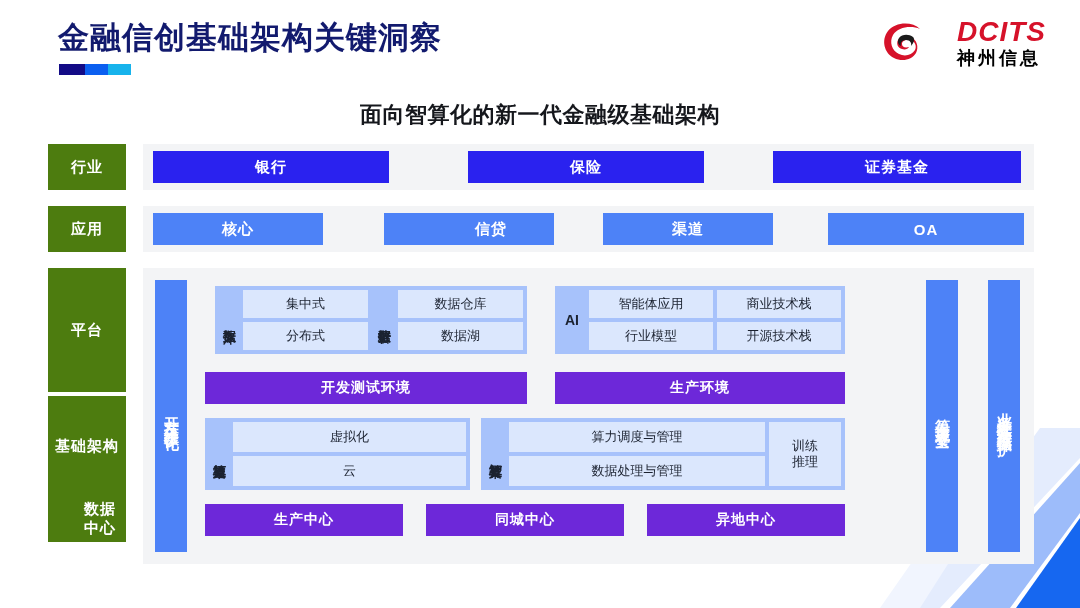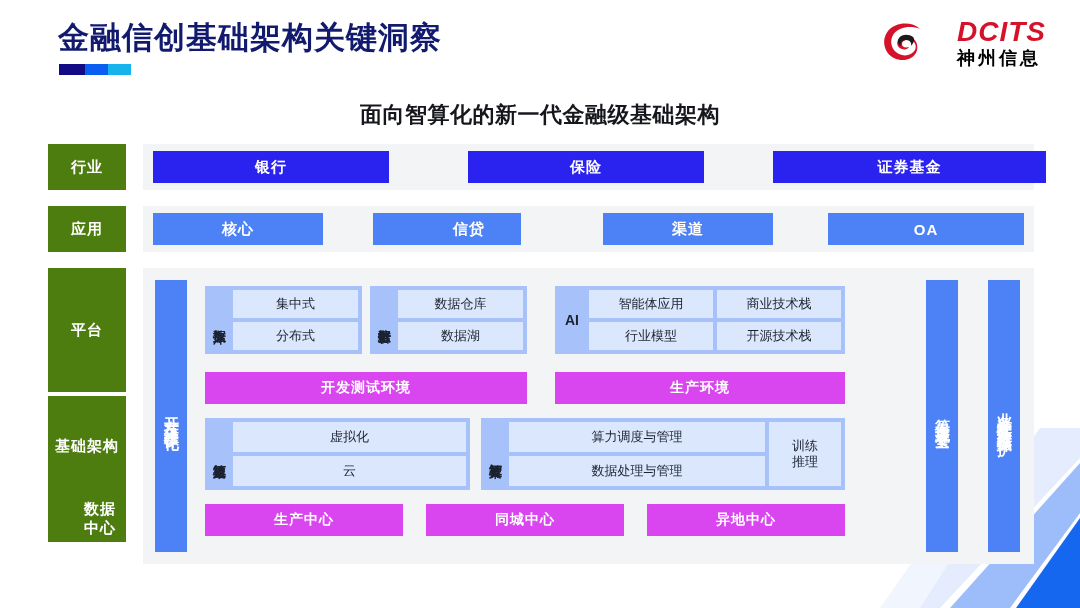--- a/index.html
+++ b/index.html
@@ -91,21 +91,21 @@
   }
   .group-cells { flex:1 1 auto; display:flex; flex-direction:column; gap:4px; }
   .cells-row { display:flex; gap:4px; flex:1 1 auto; }
   .cell {
     flex:1 1 0; background:#dbe7fd; color:#1b2230;
     display:flex; align-items:center; justify-content:center;
     font-size:13px; font-weight:400; text-align:center; line-height:1.25;
   }
 
   .bar {
-    position:absolute; background:#d946ef; color:#fff;
+    position:absolute; background:#6d28d9; color:#fff;
     display:flex; align-items:center; justify-content:center;
     font-size:14px; font-weight:700; letter-spacing:1px;
   }
 </style>
 </head>
 <body>
 
 <div id="root">
 
   <div class="deco">
@@ -141,38 +141,38 @@
 
     <div class="side-label label-industry">行业</div>
     <div class="side-label label-app">应用</div>
     <div class="side-label label-platform">平台</div>
     <div class="side-label label-infra">基础架构</div>
     <div class="side-label label-dc">数据中心</div>
 
     <div class="panel row-industry content-x">
       <div class="pill deep" style="left:10px;  top:7px; width:236px; height:32px;">银行</div>
       <div class="pill deep" style="left:325px; top:7px; width:236px; height:32px;">保险</div>
-      <div class="pill deep" style="left:630px; top:7px; width:273px; height:32px;">证券基金</div>
+      <div class="pill deep" style="left:630px; top:7px; width:248px; height:32px;">证券基金</div>
     </div>
 
     <div class="panel row-app content-x">
       <div class="pill mid" style="left:10px;  top:7px; width:170px; height:32px;">核心</div>
-      <div class="pill mid" style="left:230px; top:7px; width:148px; height:32px;padding-left:44px;">信贷</div>
+      <div class="pill mid" style="left:241px; top:7px; width:170px; height:32px;padding-left:44px;">信贷</div>
       <div class="pill mid" style="left:460px; top:7px; width:170px; height:32px;">渠道</div>
       <div class="pill mid" style="left:685px; top:7px; width:196px; height:32px;">OA</div>
     </div>
 
     <div class="panel row-main content-x">
 
       <div class="vbar" style="left:12px; top:12px; width:32px; height:272px;">开发运维一体化</div>
 
       <div class="vbar" style="right:76px; top:12px; width:32px; height:272px;">等保合规安全</div>
       <div class="vbar" style="right:14px; top:12px; width:32px; height:272px;">业务连续性及数据保护</div>
 
-      <div class="group" style="left:62px; top:18px; width:157px; height:68px;">
+      <div class="group" style="left:72px; top:18px; width:157px; height:68px;">
         <div class="group-label">数据库</div>
         <div class="group-cells">
           <div class="cells-row">
               <div class="cell">集中式</div>
             </div>
           <div class="cells-row">
               <div class="cell">分布式</div>
             </div>
         </div>
       </div>

